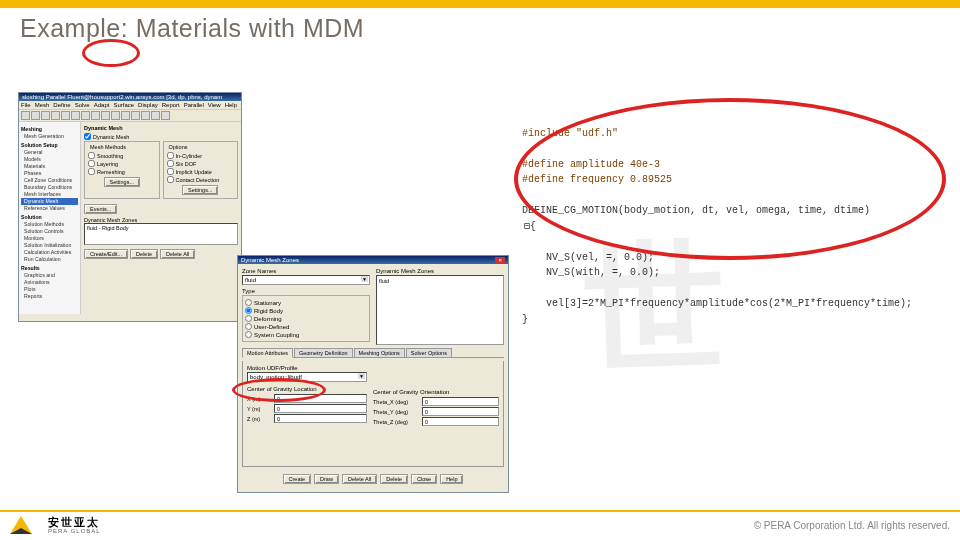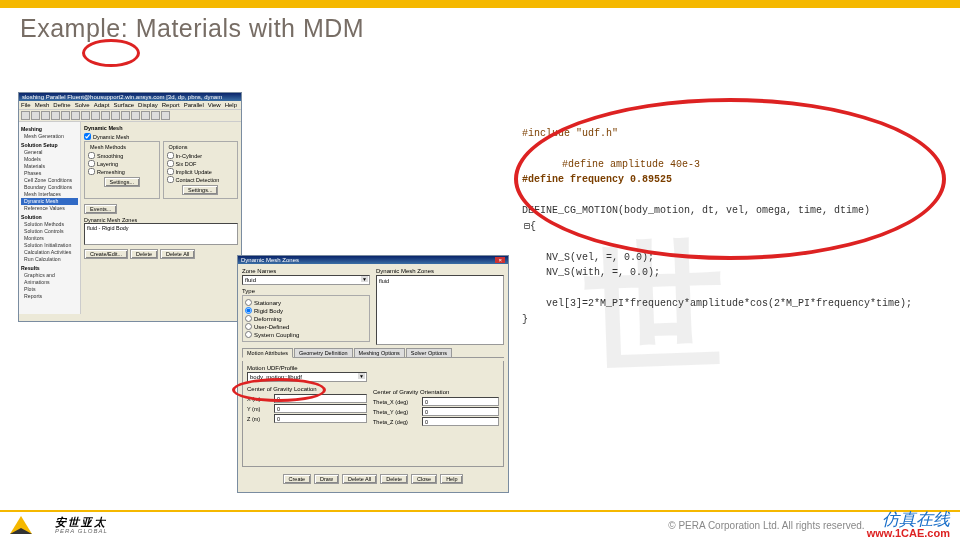--- a/index.html
+++ b/index.html
@@ -98,21 +98,21 @@
     letter-spacing:10px;
   }
 
   
   .footer {
     position:absolute; bottom:0; left:0; right:0; height:30px;
     display:flex; align-items:center; justify-content:space-between;
     padding: 0 10px; font-size:10px;
   }
   .footer-line { position:absolute; bottom:28px; left:0; right:0; height:2px; background:#f5b800;}
-  .logo { display:flex; align-items:center; gap:23px;font-style:italic;}
+  .logo { display:flex; align-items:center; gap:16px;}
   .logo-tri { width:0;height:0; border-left:11px solid transparent; border-right:11px solid transparent; border-bottom:18px solid #f5b800; position:relative;}
   .logo-tri::after { content:""; position:absolute; left:-11px; bottom:-18px; width:0;height:0;border-left:11px solid transparent; border-right:11px solid transparent; border-bottom:6px solid #333;}
   .logo-txt { display:flex; flex-direction:column; line-height:1;}
   .logo-cn { font-size:11px; font-weight:bold; letter-spacing:2px;}
   .logo-en { font-size:6px; letter-spacing:1px; color:#666;}
   .copy { color:#888; font-size:10px; }
   .cae-link { color:#1a6fc9; font-family:"STKaiti","KaiTi",serif; font-size:17px; font-style:italic;}
   .cae-url { color:#d22; font-size:11px; font-weight:bold;}
 </style>
 </head>
@@ -269,22 +269,22 @@
         <span class="btn">Close</span>
         <span class="btn">Help</span>
       </div>
   </div>
 </div>
 <div class="circle2"></div>
 
 <div class="code">
 <span style="color:#7b3f00;">#include "udf.h"</span>
 
-<span style="color:#7b3f00;margin-left:40px;">#define amplitude 40e-3</span>
-<span style="color:#7b3f00;font-weight:bold;">#define frequency 0.89525</span>
+<span style="color:#7b3f00;">#define amplitude 40e-3</span>
+<span style="color:#7b3f00;">#define frequency 0.89525</span>
 
 <span>DEFINE_CG_MOTION(body_motion, dt, vel, omega, time, dtime)</span>
 <span style="border-left:2px solid #fff;display:inline-block;">⊟</span><span>{</span>
 
 <span>    NV_S(vel, =, 0.0);</span>
 <span>    NV_S(with, =, 0.0);</span>
 
 <span>    vel[3]=2*M_PI*frequency*amplitude*cos(2*M_PI*frequency*time);</span>
 <span>}</span>
 </div>
@@ -294,18 +294,14 @@
 <div class="footer">
   <div class="logo">
     <div class="logo-tri"></div>
     <div class="logo-txt">
       <span class="logo-cn">安世亚太</span>
       <span class="logo-en">PERA GLOBAL</span>
     </div>
   </div>
   <div style="display:flex;align-items:center;gap:2px;">
     <span class="copy">© PERA Corporation Ltd. All rights reserved.</span>
-    <div style="display:flex;flex-direction:column;align-items:flex-end;line-height:1;">
-      <span class="cae-link">仿真在线</span>
-      <span class="cae-url">www.1CAE.com</span>
-    </div>
   </div>
 </div>
 
 </body></html>

